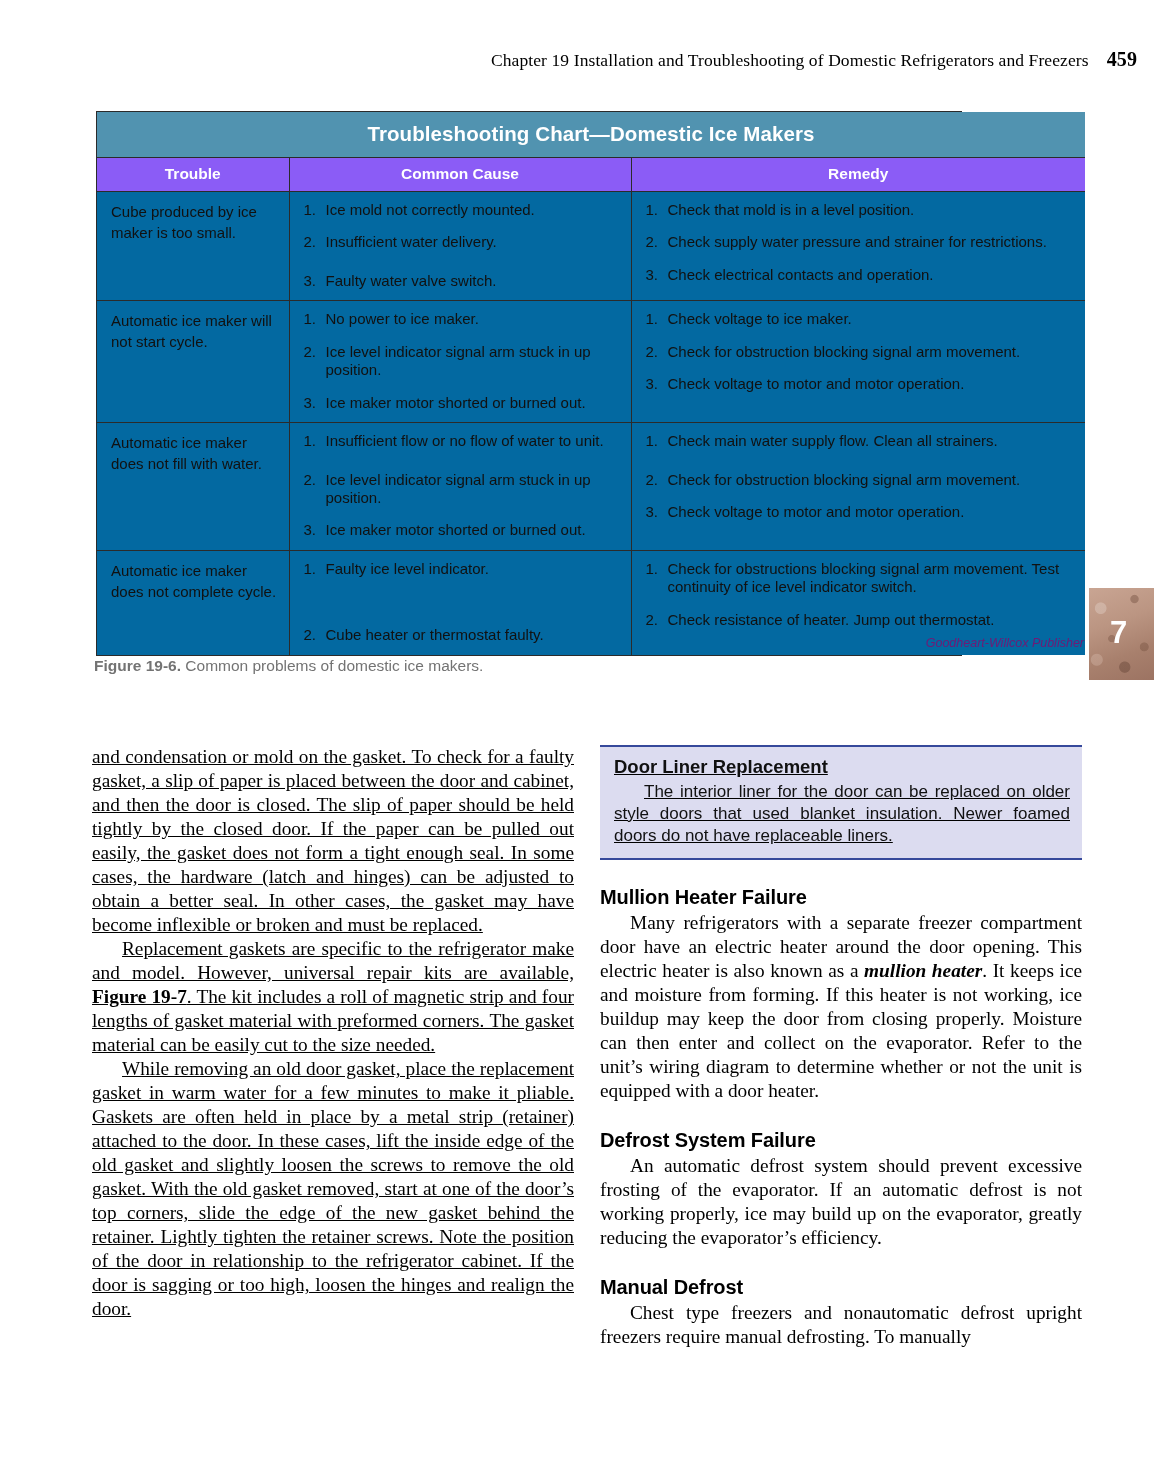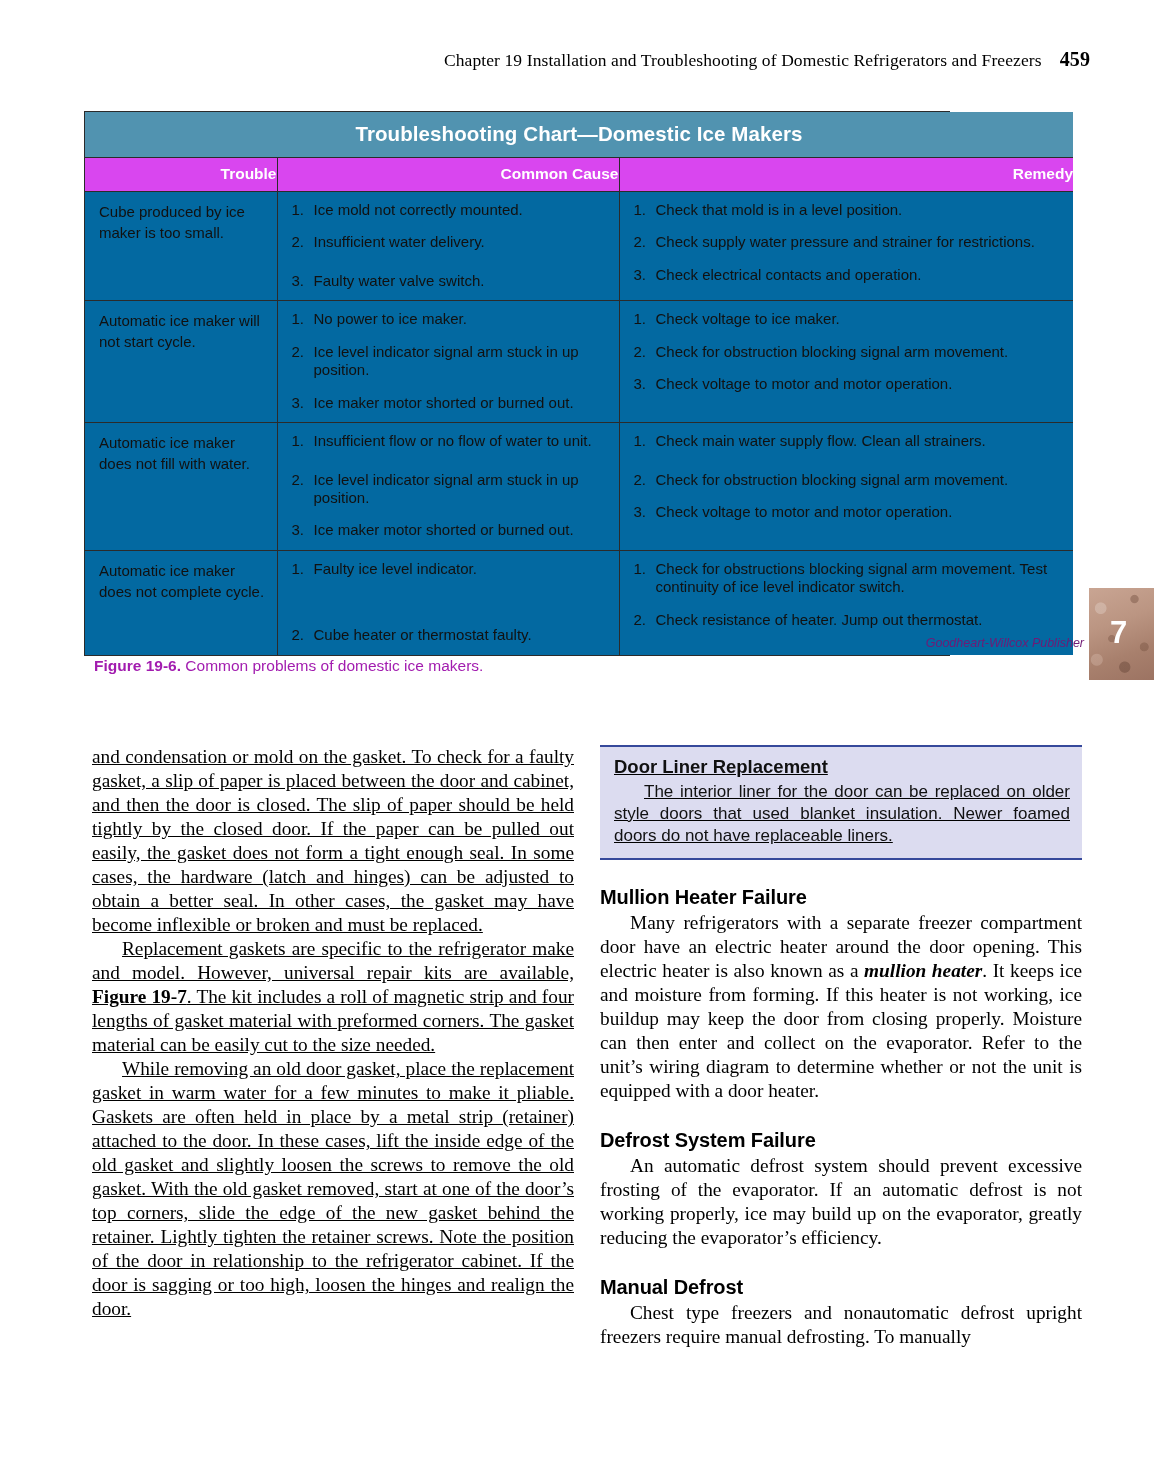--- a/index.html
+++ b/index.html
@@ -20,32 +20,33 @@
   .running-head {
     position: absolute;
     top: 48px;
     left: 0;
     width: 1090px;
     text-align: right;
     font-family: "Liberation Serif", serif;
     font-size: 17.5px;
     letter-spacing: 0.1px;
     white-space: nowrap;
+    padding-left: 47px;
   }
   .running-head .rh-text { }
   .running-head .rh-page {
     font-weight: bold;
     font-size: 20px;
     margin-left: 18px;
   }
 
   
   .table-wrap {
     position: absolute;
-    left: 84px;
+    left: 96px;
     top: 111px;
     width: 866px;
     border: 1.5px solid #2b2b2b;
     box-sizing: border-box;
   }
   table.tc {
     border-collapse: collapse;
     width: 100%;
     table-layout: fixed;
   }
@@ -58,26 +59,26 @@
     color: #ffffff;
     font-family: "Liberation Sans", sans-serif;
     font-weight: bold;
     font-size: 20.5px;
     text-align: center;
     padding: 10px 4px 11px;
     border-bottom: 1.5px solid #2b2b2b;
     letter-spacing: 0.1px;
   }
   .tc .col-head {
-    background: #d946ef;
+    background: #8b5cf6;
     color: #ffffff;
     font-family: "Liberation Sans", sans-serif;
     font-weight: bold;
     font-size: 15.5px;
-    text-align: right;
+    text-align: center;
     padding: 7px 0 8px;
     border-bottom: 1.5px solid #2b2b2b;
     border-right: 1.5px solid #2b2b2b;
   }
   .tc .col-head:last-child { border-right: none; }
 
   .tc td.body-cell {
     background: #0369a1;
     font-family: "Liberation Sans", sans-serif;
     font-size: 15px;
@@ -123,21 +124,21 @@
     font-size: 12.5px;
     color: #701a75;
   }
   .caption {
     position: absolute;
     left: 94px;
     top: 657px;
     width: 800px;
     font-family: "Liberation Sans", sans-serif;
     font-size: 15.5px;
-    color: #a21caf;
+    color: #737373;
   }
   .caption b { font-weight: bold; }
 
   
   .thumb-tab {
     position: absolute;
     left: 1089px;
     top: 588px;
     width: 65px;
     height: 92px;

